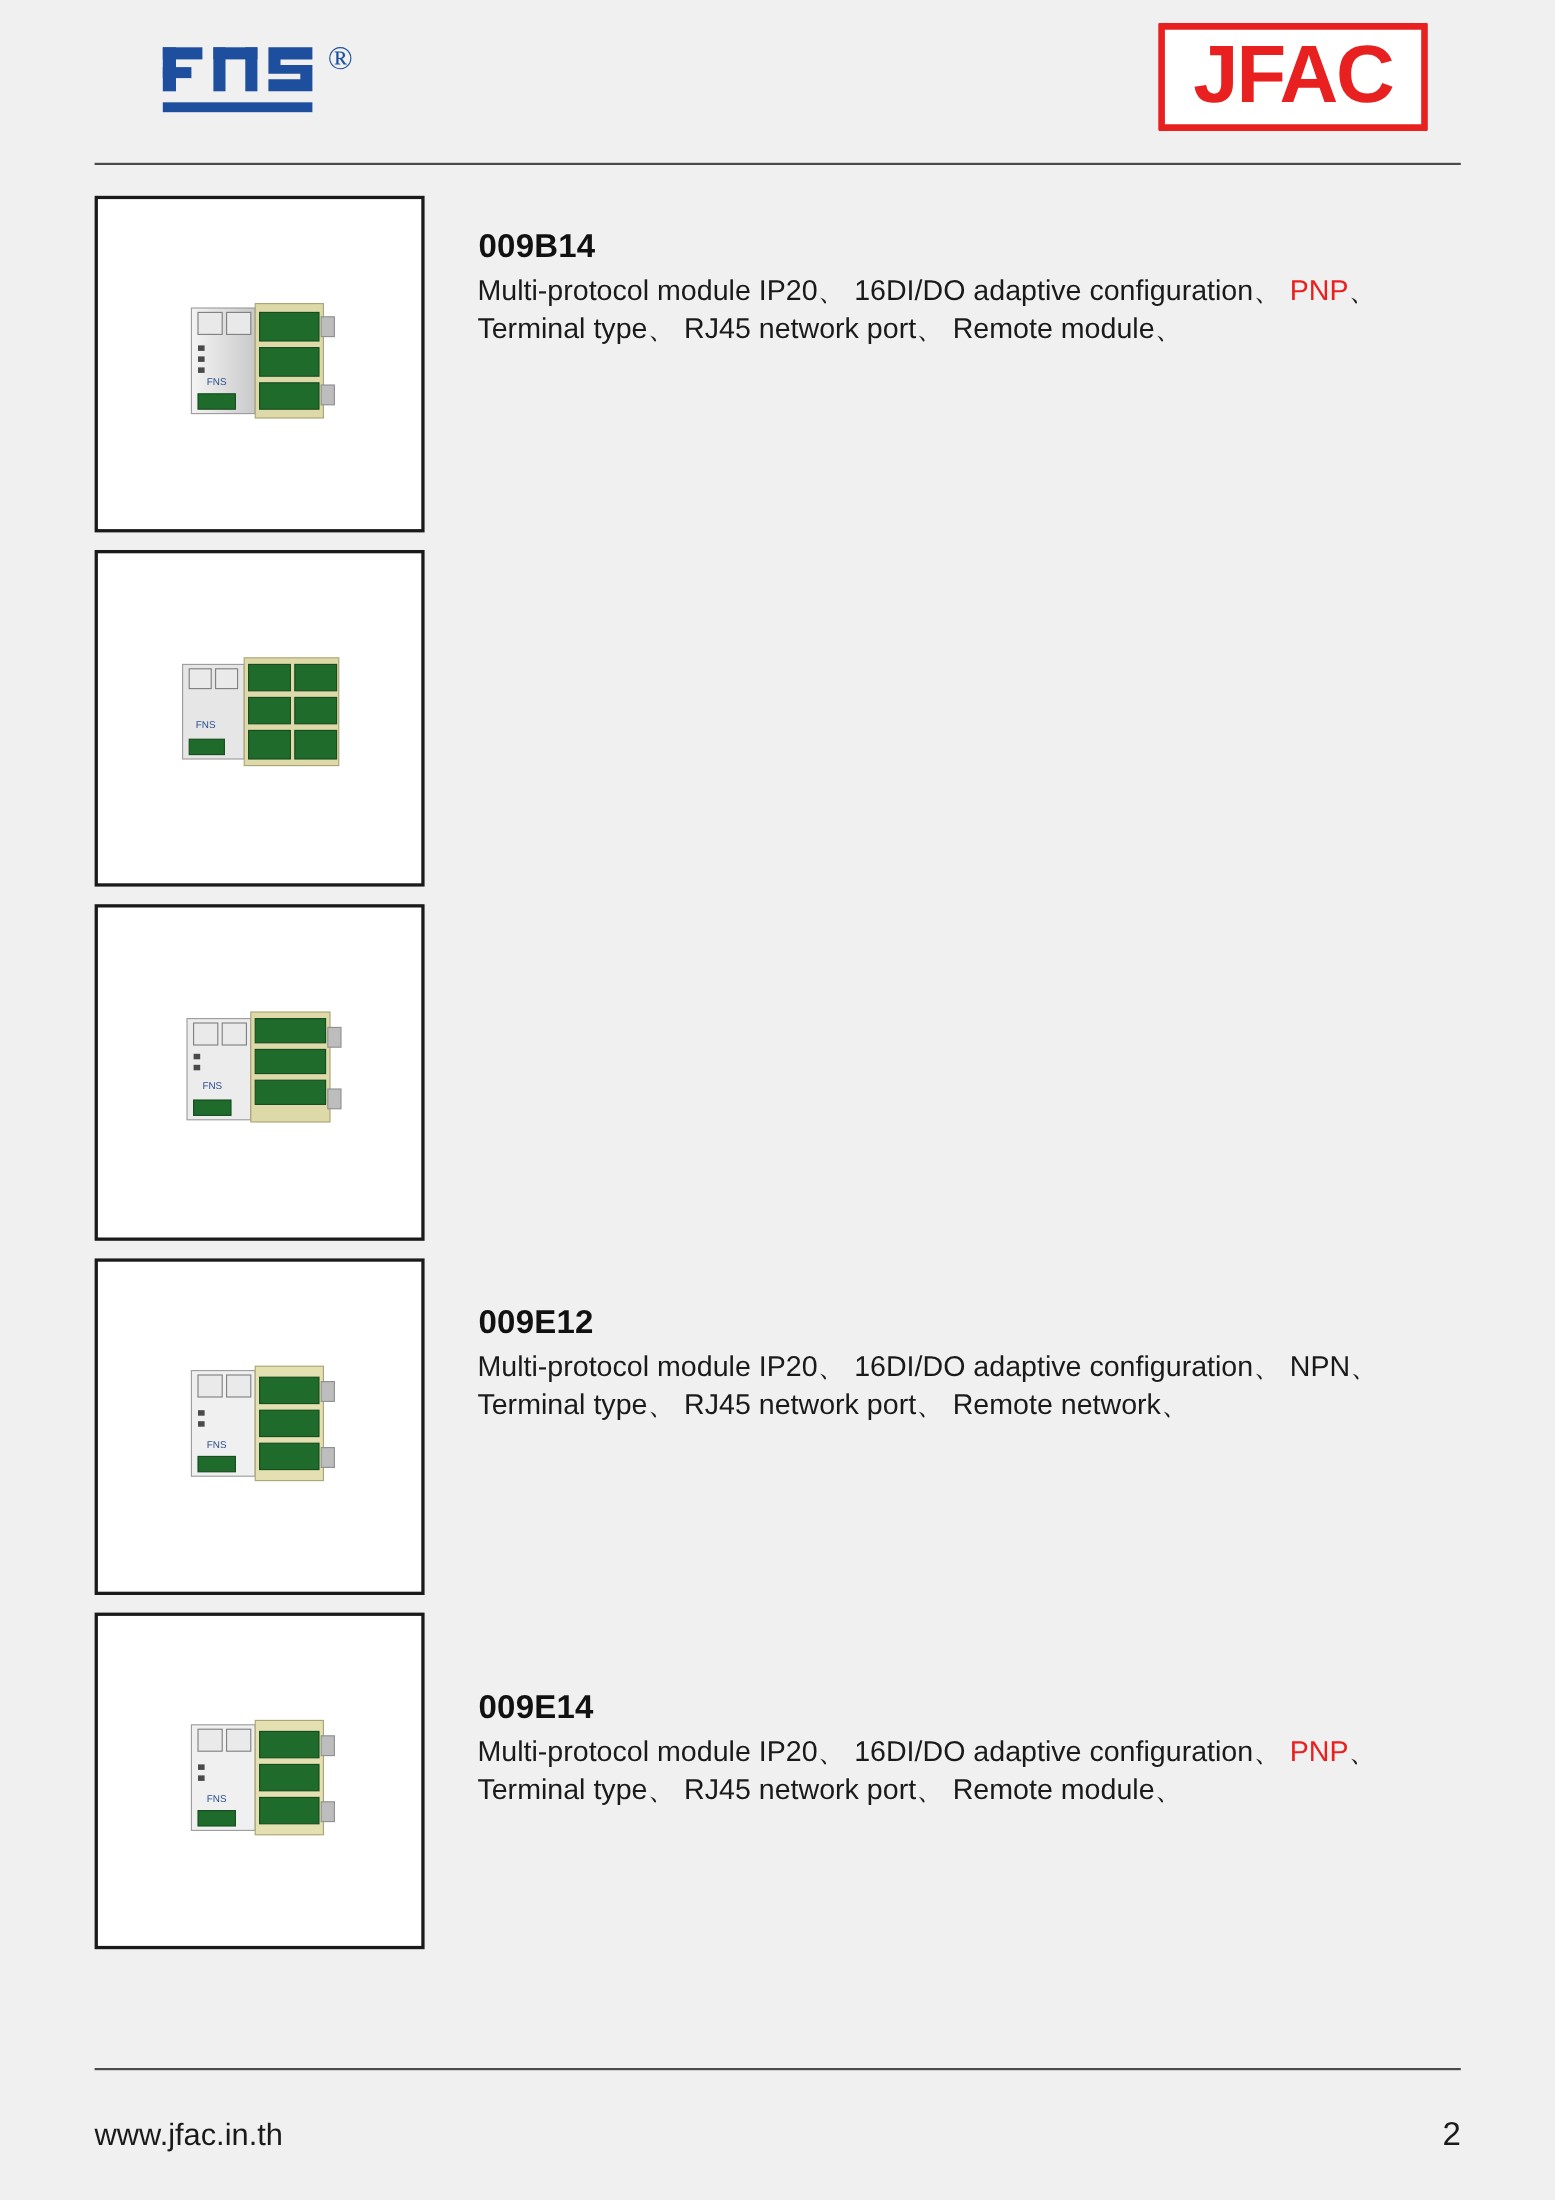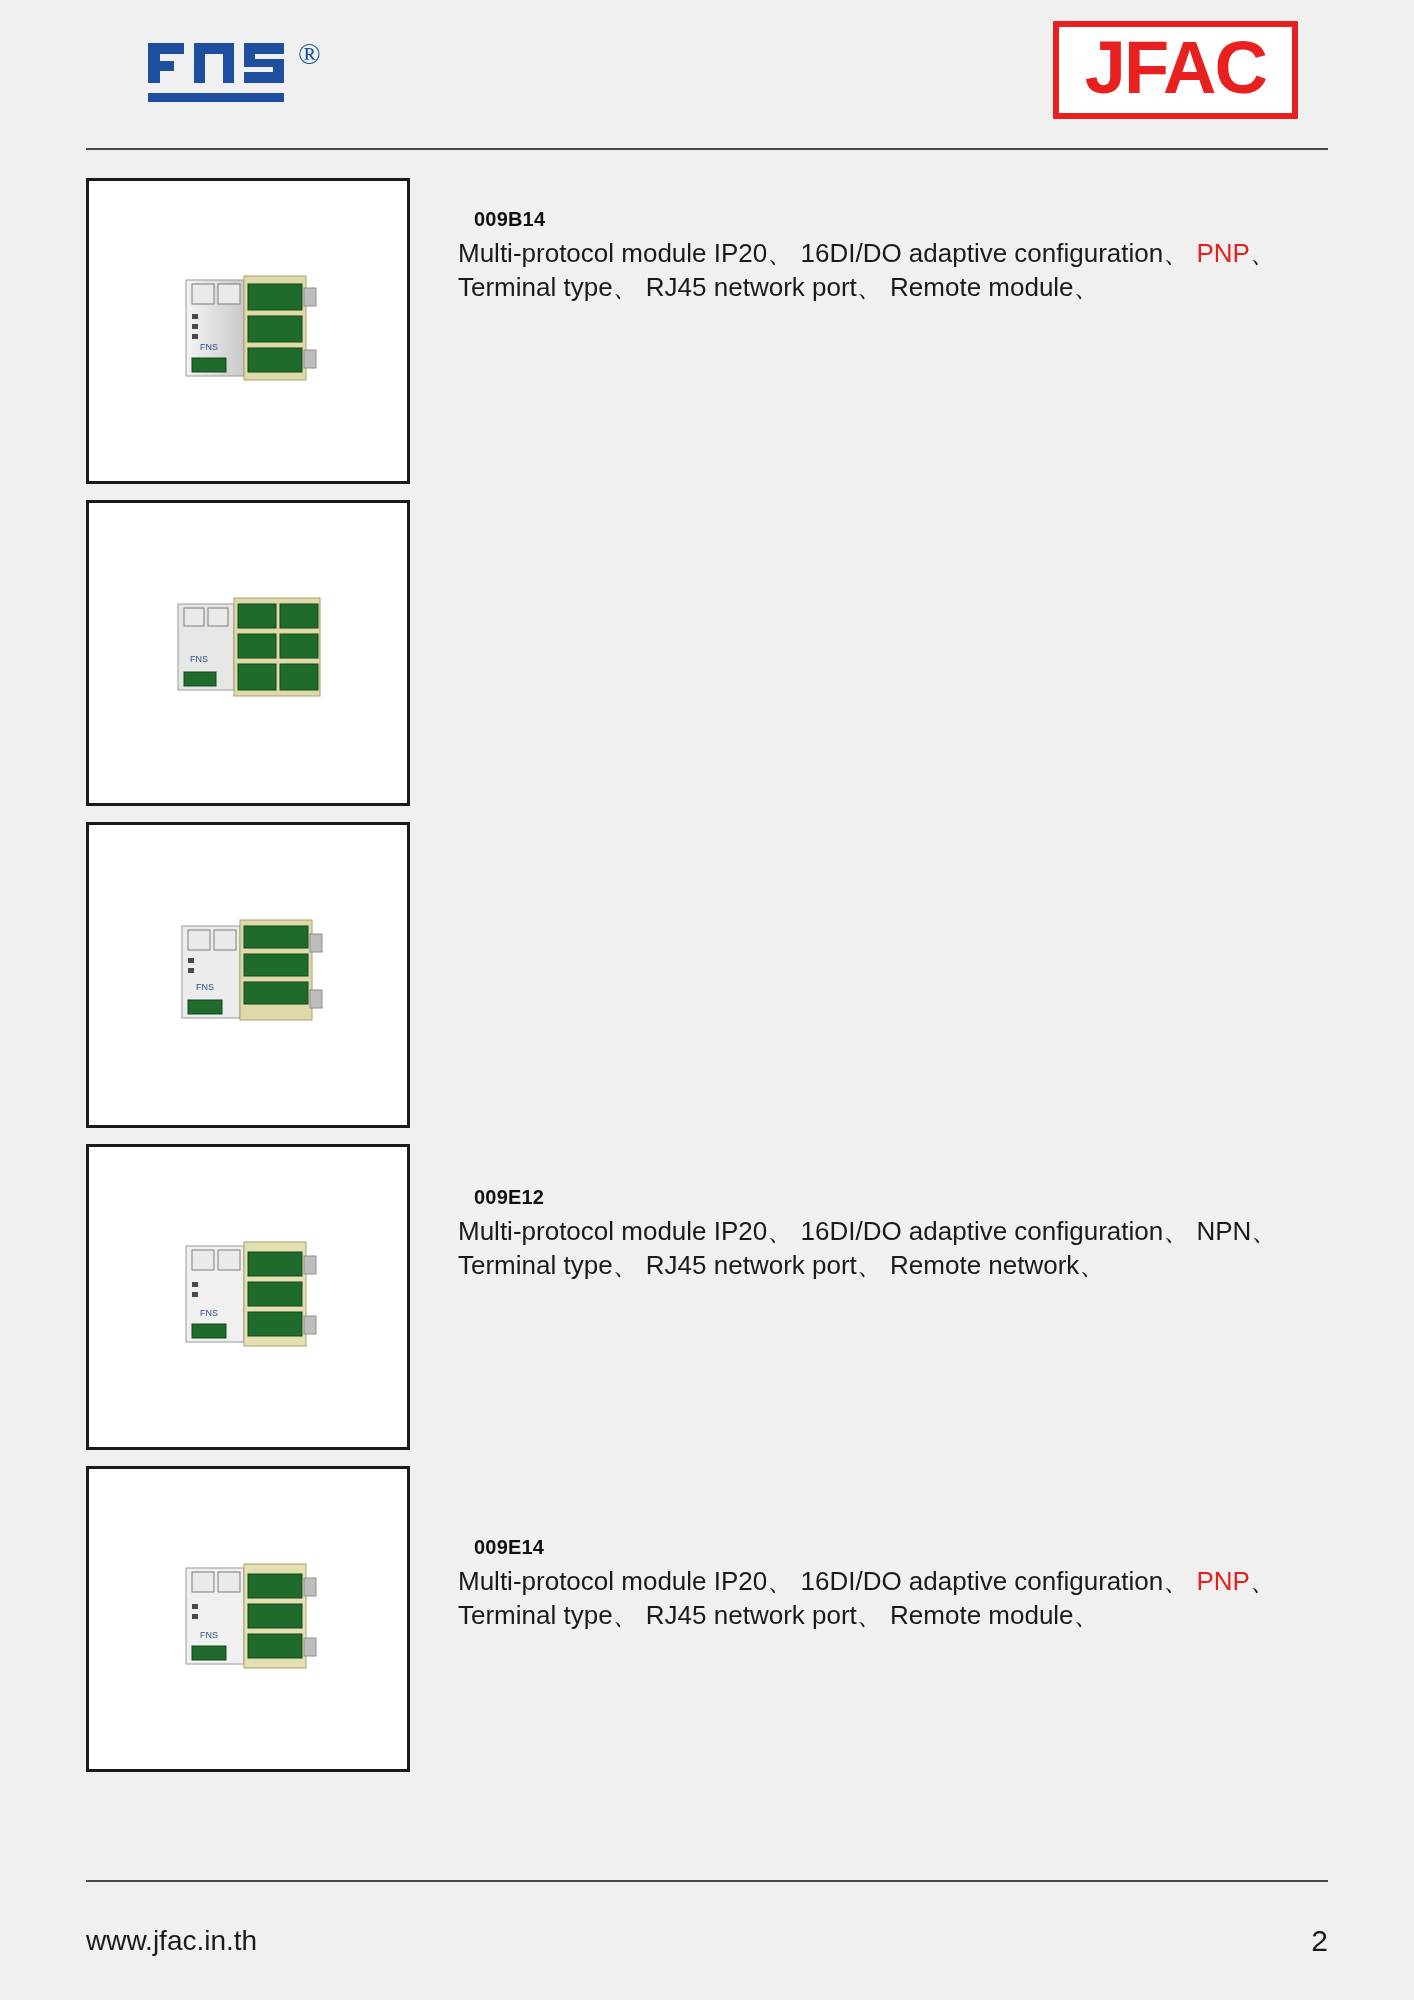--- a/index.html
+++ b/index.html
@@ -73,43 +73,43 @@
   .content {
     flex: 1 1 auto;
     padding-top: 28px;
   }
   .product-row {
     display: flex;
     align-items: flex-start;
     margin-bottom: 16px;
   }
   .thumb {
-    width: 324px;
+    width: 300px;
     height: 306px;
     border: 3px solid #1a1a1a;
     background: #ffffff;
     flex: 0 0 auto;
     display: flex;
     align-items: center;
     justify-content: center;
     overflow: hidden;
   }
   .thumb .module-art {
     transform: scale(1);
   }
   .info {
     padding-left: 48px;
     padding-top: 22px;
     flex: 1 1 auto;
   }
   .sku {
-    font-size: 20px;
+    font-size: 30px;
     font-weight: bold;
     letter-spacing: 0.2px;
-    margin: 0 0 6px 16px;
+    margin: 0 0 6px 1px;
     color: #111;
   }
   .desc {
     font-size: 26px;
     line-height: 1.3;
     color: #1a1a1a;
     max-width: 900px;
   }
   .desc .pnp { color: #e8201f; }
 

